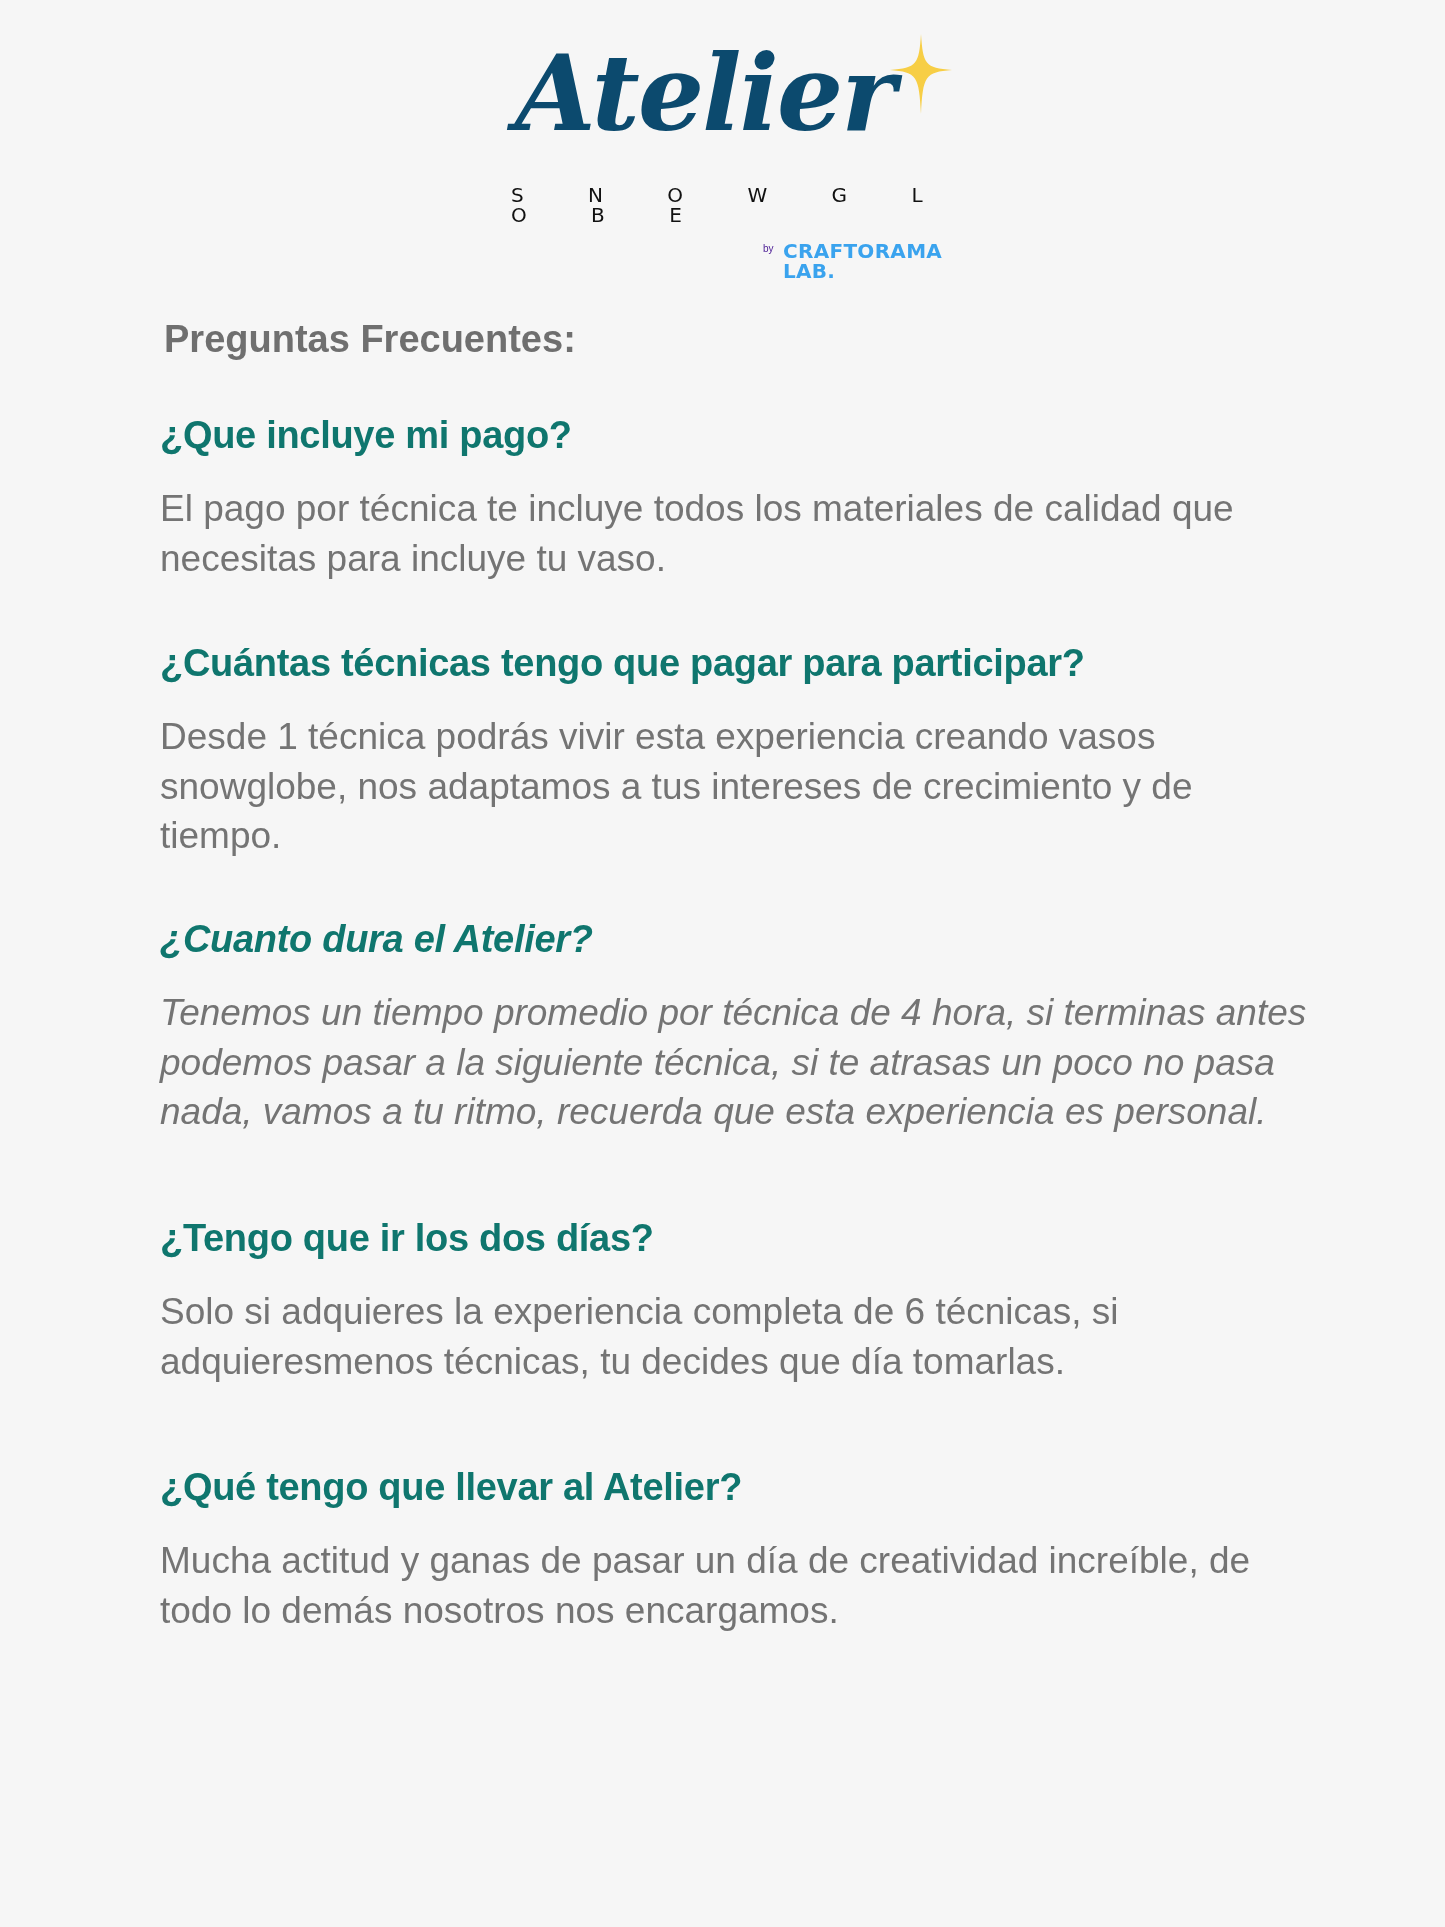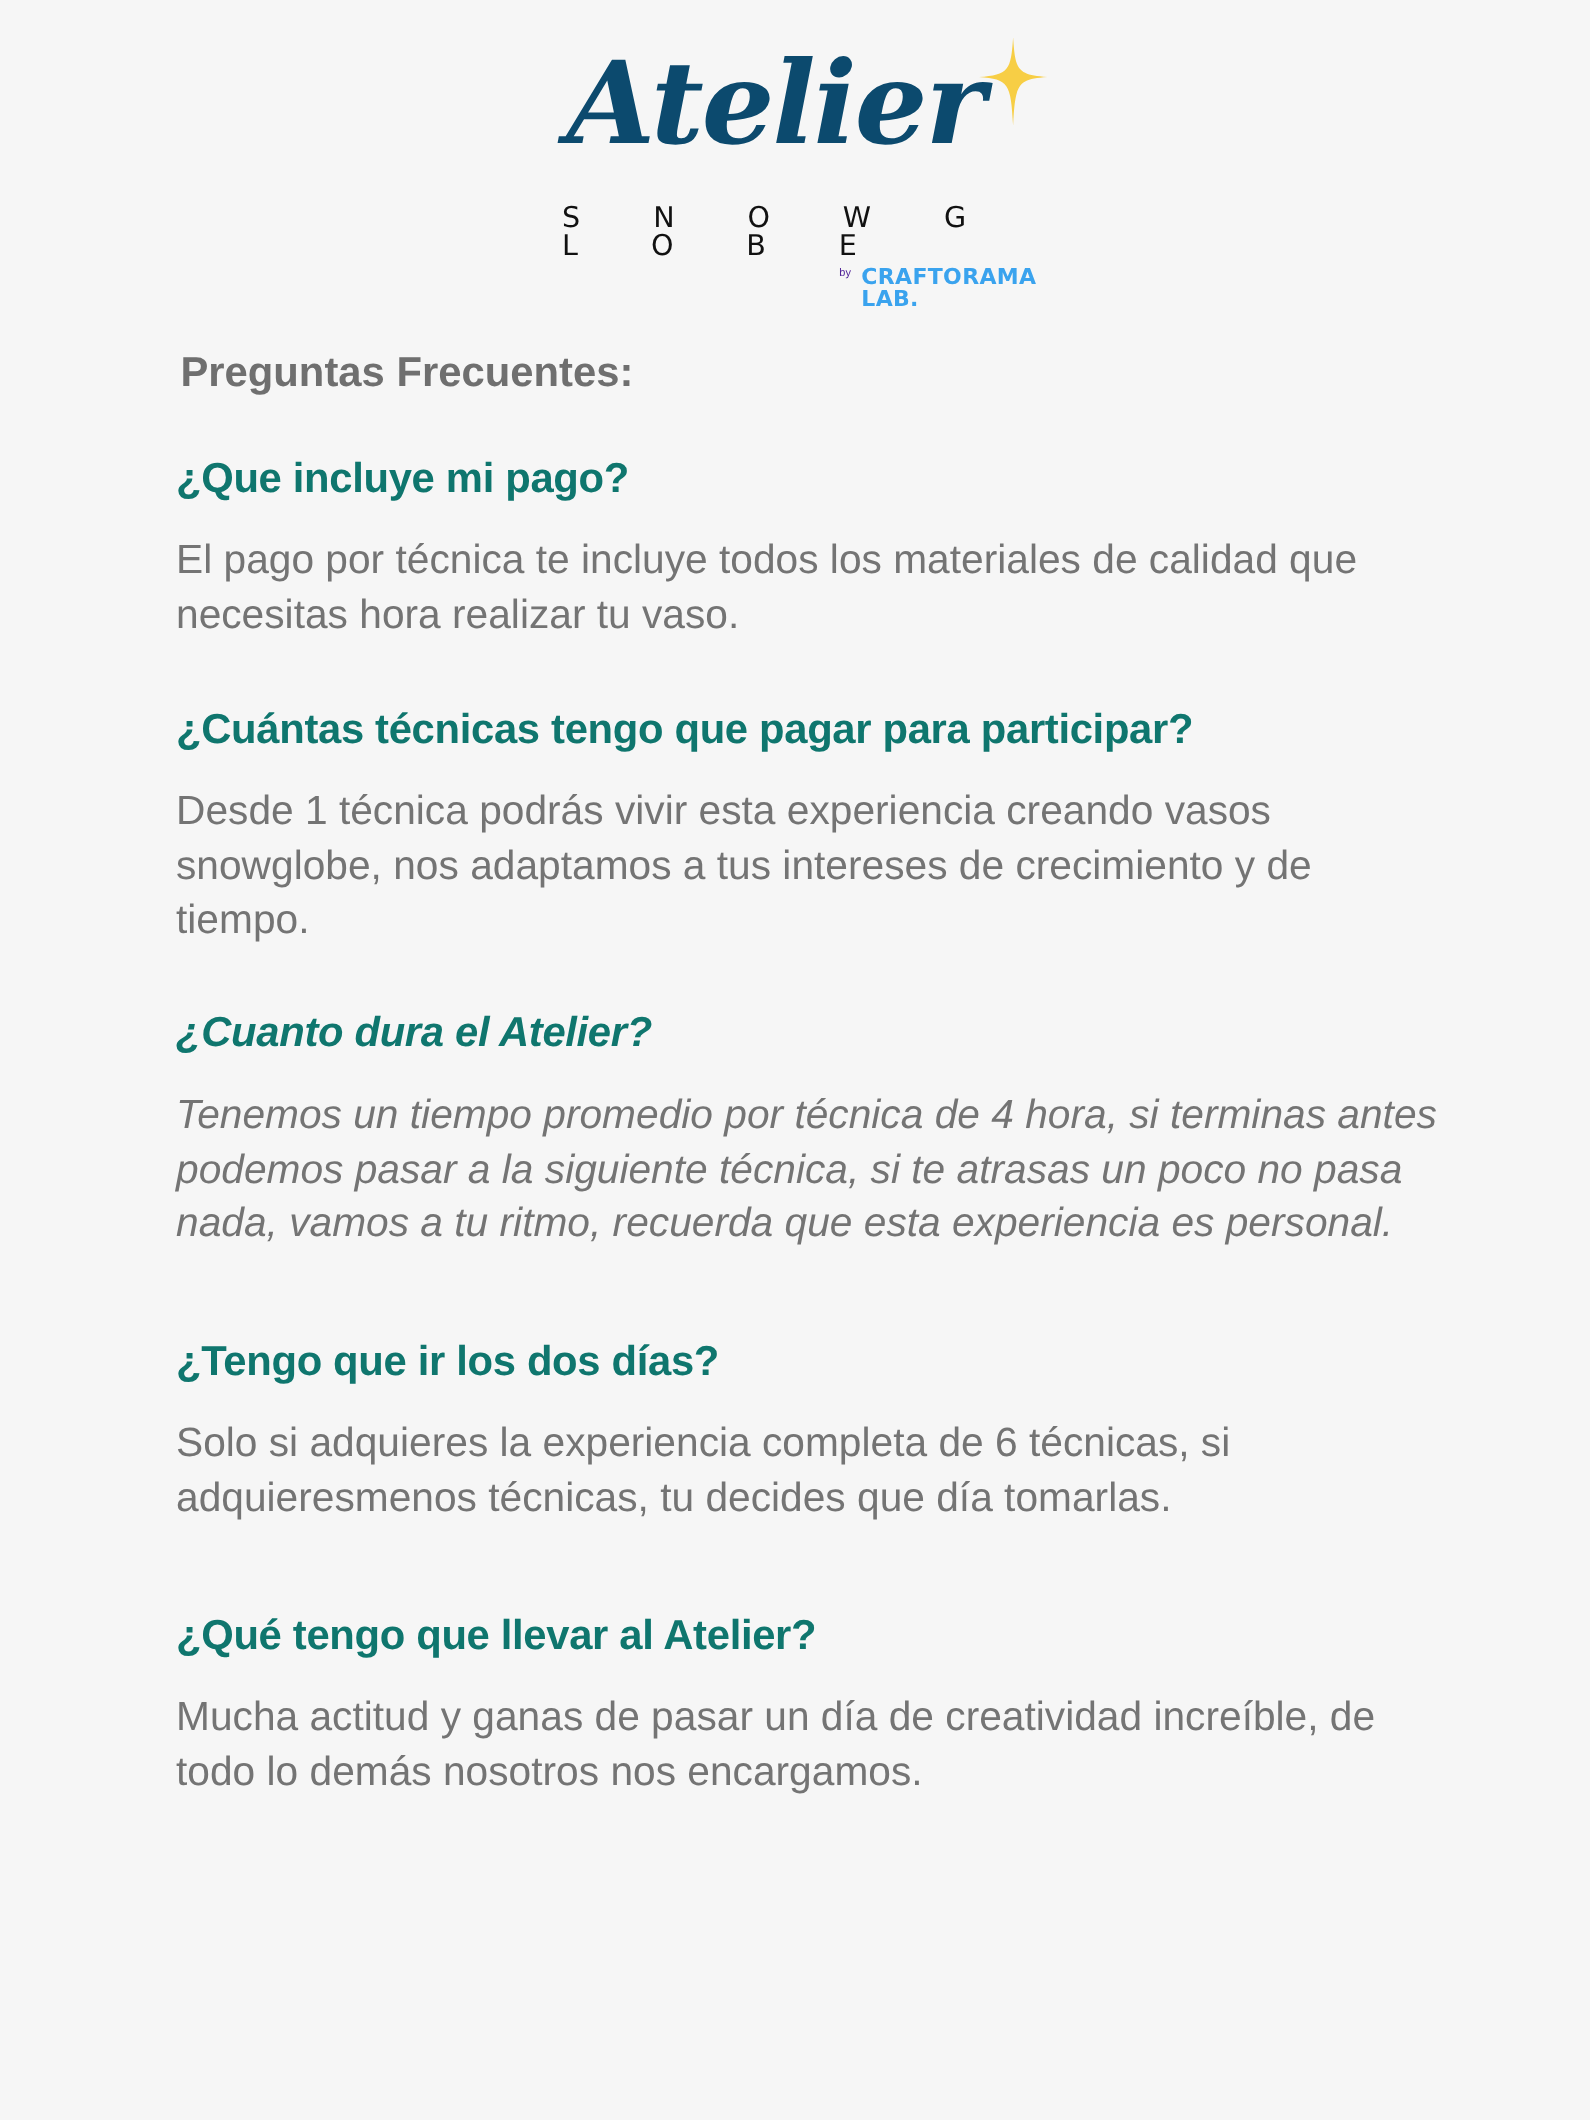--- a/index.html
+++ b/index.html
@@ -39,21 +39,21 @@
       left: 385px;
       top: 4px;
       width: 62px;
       height: 80px;
     }
     .logo-sub {
       position: absolute;
       left: 6px;
       top: 155px;
       font-family: "DejaVu Sans", sans-serif;
-      font-size: 26px;
+      font-size: 20px;
       letter-spacing: 29px;
       color: #111111;
       line-height: 1;
     }
     .logo-by {
       position: absolute;
       left: 258px;
       top: 214px;
       font-size: 10px;
       color: #4c1d95;
@@ -114,21 +114,21 @@
   <div class="logo-sub">S N O W G L O B E</div>
   <div class="logo-by">by</div>
   <div class="logo-brand">CRAFTORAMA LAB.</div>
 </div>
 
 <div class="content">
   <h1 class="faq-title">Preguntas Frecuentes:</h1>
 
   <div class="faq-item" style="top:100px;">
     <h2 class="q">¿Que incluye mi pago?</h2>
-    <p class="a" style="margin-top:26px;">El pago por técnica te incluye todos los materiales de calidad que necesitas hora realizar tu vaso.</p>
+    <p class="a" style="margin-top:26px;">El pago por técnica te incluye todos los materiales de calidad que necesitas para incluye tu vaso.</p>
   </div>
 
   <div class="faq-item" style="top:328px;">
     <h2 class="q">¿Cuántas técnicas tengo que pagar para participar?</h2>
     <p class="a" style="margin-top:26px;">Desde 1 técnica podrás vivir esta experiencia creando vasos snowglobe, nos adaptamos a tus intereses de crecimiento y de tiempo.</p>
   </div>
 
   <div class="faq-item" style="top:604px;font-style:italic;">
     <h2 class="q">¿Cuanto dura el Atelier?</h2>
     <p class="a" style="margin-top:26px;">Tenemos un tiempo promedio por técnica de 4 hora, si terminas antes podemos pasar a la siguiente técnica, si te atrasas un poco no pasa nada, vamos a tu ritmo, recuerda que esta experiencia es personal.</p>

